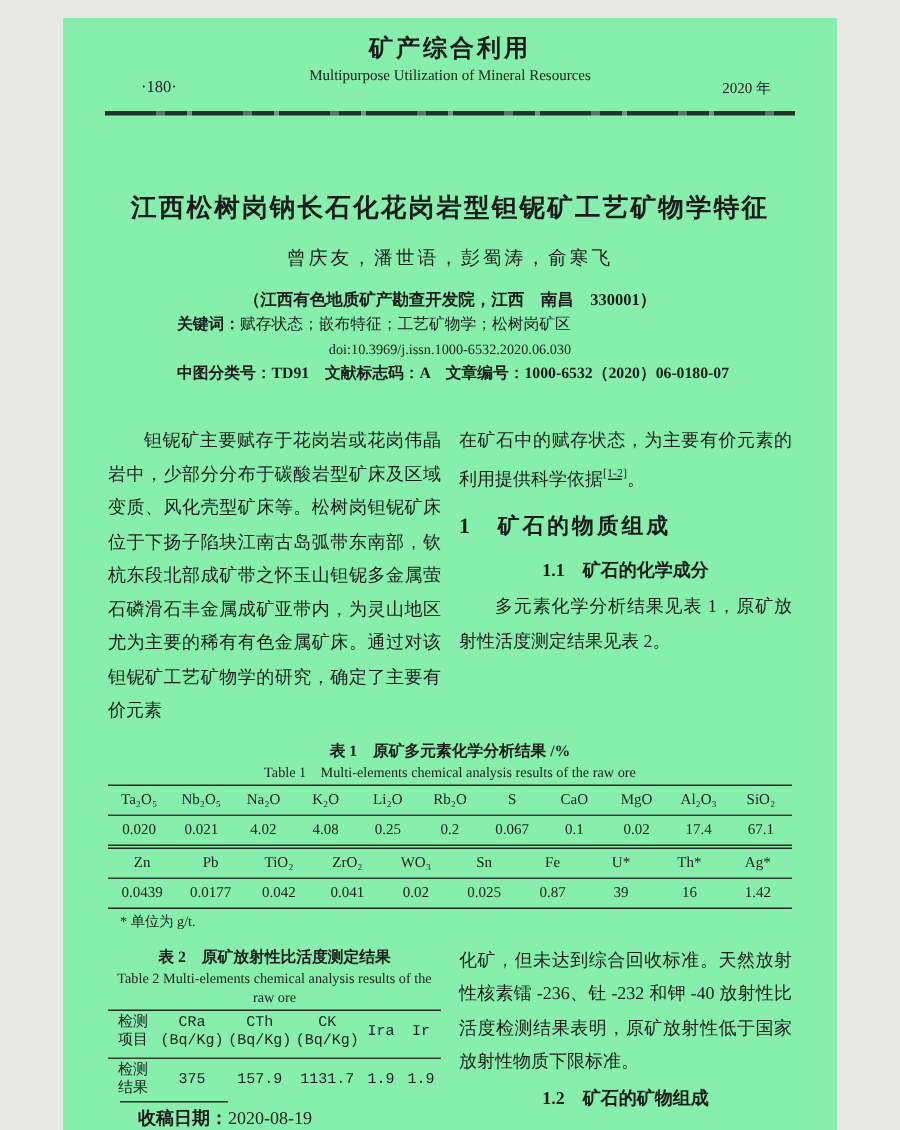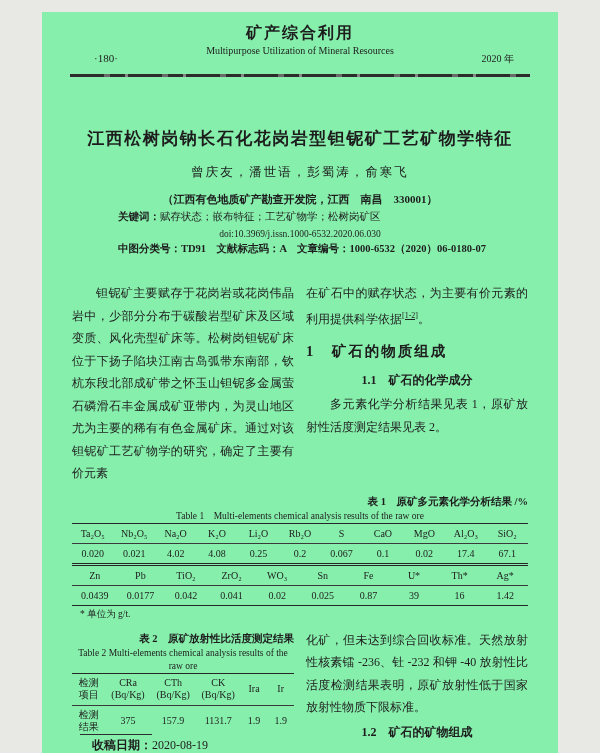--- a/index.html
+++ b/index.html
@@ -31,33 +31,33 @@
   .clc{margin:3px 55px 0;font-size:10.5px;font-weight:bold;text-indent:2em;}
   
   .cols{display:flex;gap:12px;margin:26px 30px 0;}
   .col{width:264px;font-size:12px;line-height:22.5px;text-align:justify;}
   .indent{text-indent:2em;}
   .sec1{font-size:14.5px;font-weight:bold;letter-spacing:2px;margin:9px 0 6px;line-height:24px;text-align:left;}
   .sec2{font-size:12px;font-weight:bold;margin:2px 0 2px;line-height:22px;text-align:center;}
   sup{font-size:8px;text-decoration:underline;}
   
   .t1{margin:10px 30px 0;}
-  .tcap-cn{text-align:right;font-size:10.5px;font-weight:bold;line-height:14px;}
+  .tcap-cn{text-align:center;font-size:10.5px;font-weight:bold;line-height:14px;}
   .tcap-en{text-align:center;font-size:9.5px;line-height:13px;margin-top:1px;}
   .t1 .grid11{display:grid;grid-template-columns:repeat(11,1fr);}
   .t1 .grid10{display:grid;grid-template-columns:repeat(10,1fr);}
   .t1 .grid11>div,.t1 .grid10>div{text-align:center;font-size:10px;line-height:17px;padding:1px 0;}
   .rl-heavy{border-top:1.6px solid #262626;}
   .rl-light{border-top:0.8px solid #3a3a3a;}
   .rl-double{border-top:3px double #262626;}
   .t1note{margin:2px 38px 0;font-size:9.5px;}
   
   .cols2{display:flex;gap:12px;margin:8px 30px 0;}
   .t2{margin-top:3px;}
-  .t2 .grid6{display:grid;grid-template-columns:0.78fr 1.05fr 1.05fr 1.05fr 0.62fr 0.62fr;align-items:center;}
+  .t2 .grid6{display:grid;grid-template-columns:0.78fr 1.05fr 1.05fr 1.05fr 0.62fr 0.62fr;align-items:center;font-family:Liberation Mono, monospace;}
   .t2 .grid6>div{text-align:center;font-size:10px;line-height:12.5px;padding:3px 0;white-space:pre-line;}
   
   .foot{position:absolute;left:38px;right:30px;top:722px;}
   .foot-rule{width:72px;border-top:1.5px solid #2e2e2e;margin-bottom:3px;}
   .foot-line{font-size:12px;line-height:14.5px;text-indent:1em;}
 </style>
 </head>
 <body>
 
 <div class="page">

